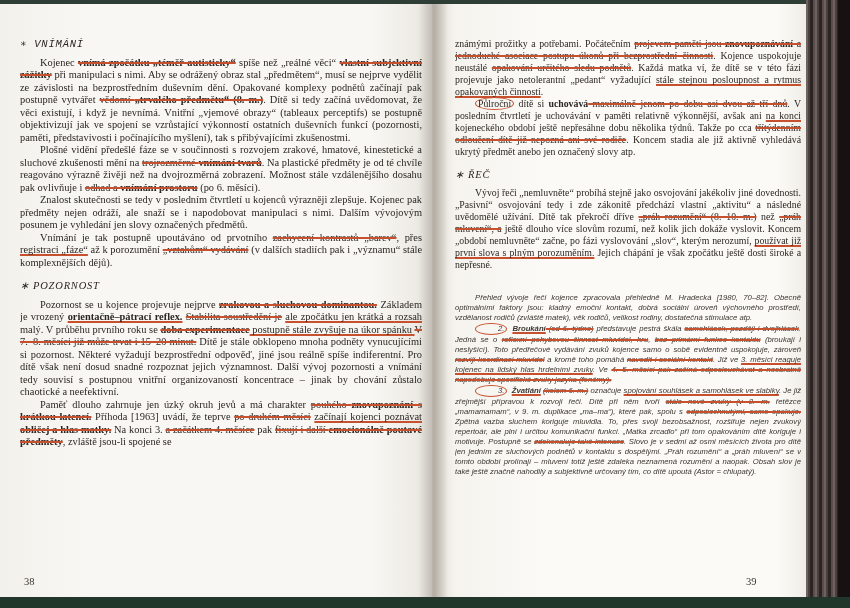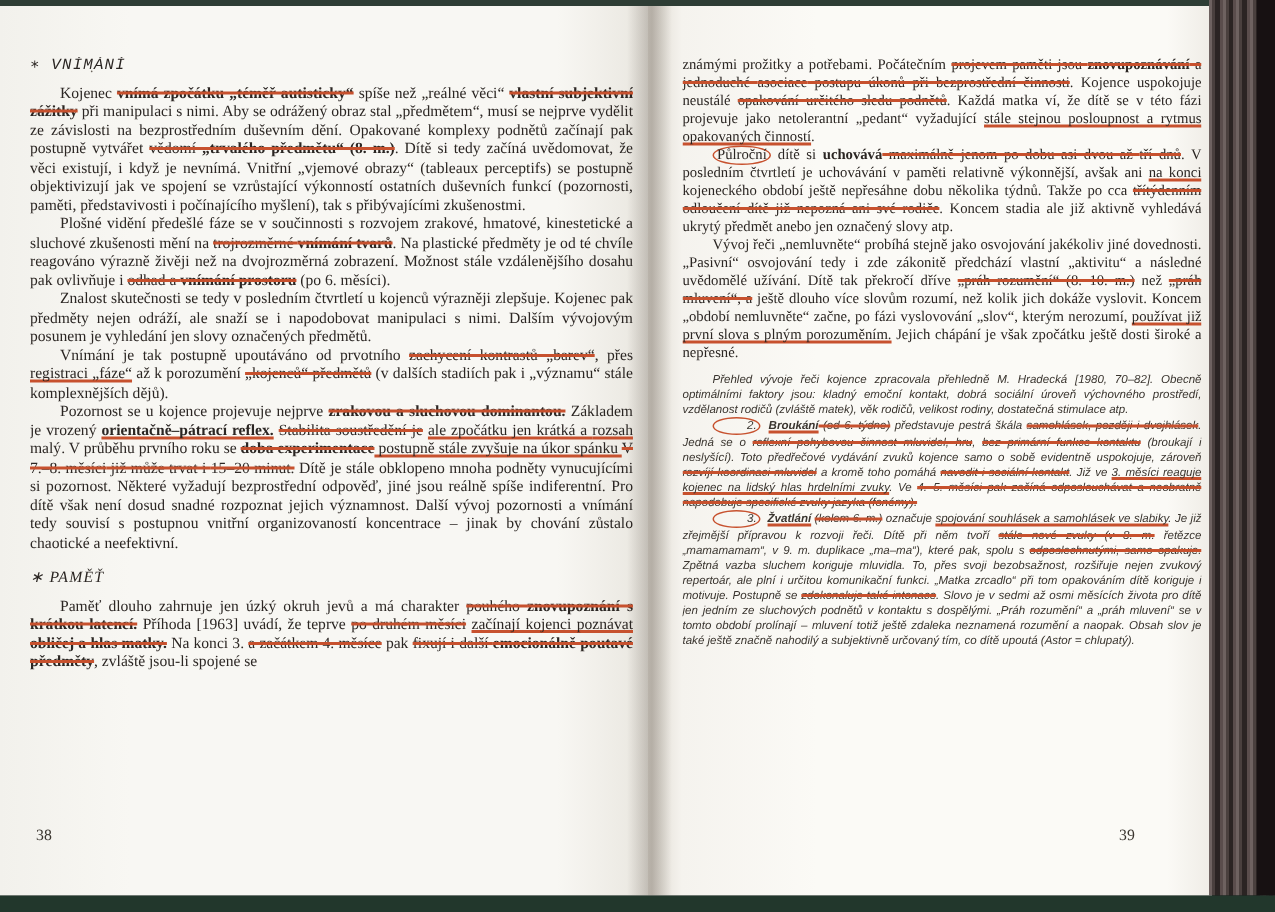--- a/index.html
+++ b/index.html
@@ -15,60 +15,61 @@
   .gutter{position:absolute;left:418px;top:0;width:30px;height:593px;
           background:linear-gradient(90deg,rgba(0,0,0,0),rgba(70,60,50,.28) 55%,rgba(0,0,0,0));}
   .fore-edge{position:absolute;left:806px;top:0;width:44px;height:597px;
              background:repeating-linear-gradient(90deg,#6e6260 0 2px,#4a403e 2px 4px,#2b2423 4px 7px,#5a4d4c 7px 9px);}
   .fore-edge-dark{position:absolute;left:838px;top:0;width:12px;height:597px;background:#171112;}
   .col{position:absolute;overflow:hidden;text-align:justify;}
   .col-left{left:20px;top:34px;width:402px;height:528px;font-size:10.4px;line-height:12.5px;}
   .col-right{left:455px;top:34px;width:346px;height:530px;font-size:9.8px;line-height:12px;}
   .para{margin:0;}
   .ind{text-indent:20px;}
-  .gap{margin-top:6px;}
+  .gap{margin-top:22px;}
   .h{font-style:italic;font-size:10.5px;letter-spacing:.8px;margin:11px 0 6px;text-indent:0;text-align:left;}
   .h:first-child{margin-top:0;font-family:Liberation Mono, monospace;}
   .small{font-family:"Liberation Sans",sans-serif;font-style:italic;font-size:7.7px;line-height:10px;color:#3a352f;}
   .small .em-b{font-weight:bold;}
   .em-b{font-weight:bold;}
   .em-i{}
   .rm-strike{text-decoration:line-through;text-decoration-color:var(--red);text-decoration-thickness:2.4px;}
   .rm-u{text-decoration:underline;text-decoration-color:var(--red);text-decoration-thickness:2.2px;
         text-underline-offset:1px;text-decoration-skip-ink:none;}
   .rm-ring,.ring{border:1.5px solid var(--red);border-radius:50%;padding:0 2px;}
   .ring{display:inline-block;margin-right:2px;}
-  .pageno{position:absolute;font-size:10.5px;color:#3a352f;}
+  .pageno{position:absolute;font-size:10.5px;color:#3a352f;margin-top:24px;}
   .pn-left{left:24px;top:548px;}
   .pn-right{left:746px;top:548px;text-align:right;}
   .dot-artifact{position:absolute;left:60px;top:36px;font-size:9px;color:#6b645c;}
 </style>
 </head>
 <body>
 
 <div class="scene">
   <div class="band-top"></div>
   <div class="spread">
     <div class="page-left"></div>
     <div class="page-right"></div>
     <div class="gutter"></div>
     <span class="dot-artifact">.</span>
     <div class="col col-left">
         <p class="para h"><span>∗ VNÍMÁNÍ</span></p>
         <p class="para ind"><span>Kojenec </span><span class="em-b em-i rm-strike">vnímá zpočátku „téměř autisticky“</span><span> spíše než „reálné věci“ </span><span class="em-b em-i rm-strike">vlastní subjektivní zážitky</span><span> při manipulaci s nimi. Aby se odrážený obraz stal „předmětem“, musí se nejprve vydělit ze závislosti na </span><span class="em-i">bezprostředním</span><span> duševním dění. Opakované komplexy podnětů začínají pak postupně vytvářet </span><span class="rm-strike">vědomí </span><span class="em-b em-i rm-strike">„trvalého předmětu“ (8. m.)</span><span>. Dítě si tedy začíná uvědomovat, že věci existují, i když je nevnímá. Vnitřní „vjemové obrazy“ (tableaux perceptifs) se postupně objektivizují jak ve spojení se vzrůstající výkonností ostatních duševních funkcí (</span><span class="em-i">pozornosti, paměti, představivosti i počínajícího myšlení</span><span>), tak s přibývajícími zkušenostmi.</span></p>
         <p class="para ind"><span>Plošné vidění předešlé fáze se v součinnosti s rozvojem </span><span class="em-i">zrakové, hmatové, kinestetické a sluchové</span><span> zkušenosti mění na </span><span class="rm-strike">trojrozměrné </span><span class="em-b em-i rm-strike">vnímání tvarů</span><span>. Na plastické předměty je od té chvíle reagováno výrazně živěji než na dvojrozměrná zobrazení. Možnost stále vzdálenějšího dosahu pak ovlivňuje i </span><span class="rm-strike">odhad a </span><span class="em-b em-i rm-strike">vnímání prostoru</span><span> (po 6. měsíci).</span></p>
         <p class="para ind"><span>Znalost skutečnosti se tedy v posledním čtvrtletí u kojenců výrazněji zlepšuje. Kojenec pak předměty nejen odráží, ale snaží se i napodobovat manipulaci s nimi. Dalším vývojovým posunem je vyhledání jen slovy označených předmětů.</span></p>
-        <p class="para ind"><span>Vnímání je tak postupně upoutáváno od prvotního </span><span class="rm-strike">zachycení kontrastů „barev“</span><span>, přes </span><span class="rm-u">registraci „fáze“</span><span> až k porozumění </span><span class="rm-strike">„kojenců“ předmětů</span><span> (v dalších stadiích pak i „významu“ stále komplexnějších dějů).</span></p>
+        <p class="para ind"><span>Vnímání je tak postupně upoutáváno od prvotního </span><span class="rm-strike">zachycení kontrastů „barev“</span><span>, přes </span><span class="rm-u">registraci „fáze“</span><span> až k porozumění </span><span class="rm-strike">„vztahům“ vydávání</span><span> (v dalších stadiích pak i „významu“ stále komplexnějších dějů).</span></p>
+        <p class="para h"><span>∗ POZORNOST</span></p>
         <p class="para ind"><span>Pozornost se u kojence projevuje nejprve </span><span class="em-b em-i rm-strike">zrakovou a sluchovou dominantou.</span><span> Základem je vrozený </span><span class="em-b em-i rm-u">orientačně–pátrací reflex.</span><span> </span><span class="rm-strike">Stabilita soustředění je</span><span> </span><span class="rm-u">ale zpočátku jen krátká a </span><span class="em-i rm-u">rozsah</span><span> malý. V průběhu prvního roku se </span><span class="em-b em-i rm-strike">doba experimentace</span><span class="rm-u"> postupně stále zvyšuje na úkor spánku </span><span class="em-i rm-strike">V 7.–8. měsíci</span><span class="rm-strike"> již může trvat i </span><span class="em-i rm-strike">15–20 minut.</span><span> Dítě je stále obklopeno mnoha podněty vynucujícími si pozornost. Některé vyžadují bezprostřední odpověď, jiné jsou reálně spíše indiferentní. Pro dítě však není dosud snadné rozpoznat jejich významnost. Další vývoj pozornosti a vnímání tedy souvisí s postupnou vnitřní organizovaností koncentrace – jinak by chování zůstalo chaotické a neefektivní.</span></p>
-        <p class="para h"><span>∗ PAMĚŤ</span></p>
         <p class="para ind"><span>Paměť dlouho zahrnuje jen úzký okruh jevů a má charakter </span><span class="rm-strike">pouhého </span><span class="em-b em-i rm-strike">znovupoznání s krátkou latencí.</span><span> Příhoda [1963] uvádí, že teprve </span><span class="em-i rm-strike">po druhém měsíci</span><span> </span><span class="rm-u">začínají kojenci poznávat </span><span class="em-b em-i rm-strike">obličej a hlas matky.</span><span> Na konci 3. </span><span class="rm-strike">a začátkem 4. měsíce</span><span> pak </span><span class="rm-strike">fixují i další </span><span class="em-b em-i rm-strike">emocionálně poutavé předměty</span><span>, zvláště jsou-li spojené se</span></p>
       </div>
     <div class="col col-right">
         <p class="para"><span>známými prožitky a potřebami. Počátečním </span><span class="rm-strike">projevem paměti jsou </span><span class="em-b em-i rm-strike">znovupoznávání</span><span class="rm-strike"> a jednoduché </span><span class="em-i rm-strike">asociace</span><span class="rm-strike"> postupu úkonů při bezprostřední činnosti</span><span>. Kojence uspokojuje neustálé </span><span class="rm-strike">opakování určitého sledu podnětů</span><span>. Každá matka ví, že dítě se v této fázi projevuje jako netolerantní </span><span class="em-i">„pedant“ vyžadující </span><span class="em-i rm-u">stále stejnou posloupnost a rytmus opakovaných činností</span><span>.</span></p>
         <p class="para ind"><span class="rm-ring">Půlroční</span><span> dítě si </span><span class="em-b em-i">uchovává</span><span class="rm-strike"> maximálně jenom po dobu asi dvou až </span><span class="em-i rm-strike">tří dnů</span><span>. V posledním čtvrtletí je uchovávání v paměti relativně výkonnější, avšak ani </span><span class="em-i rm-u">na konci</span><span> kojeneckého období ještě nepřesáhne dobu několika týdnů. Takže po cca </span><span class="em-i rm-strike">třítýdenním</span><span class="rm-strike"> odloučení dítě již nepozná ani své rodiče</span><span>. Koncem stadia ale již aktivně vyhledává ukrytý předmět anebo jen označený slovy atp.</span></p>
+        <p class="para h"><span>∗ ŘEČ</span></p>
         <p class="para ind"><span>Vývoj řeči „nemluvněte“ probíhá stejně jako osvojování jakékoliv jiné dovednosti. „Pasivní“ osvojování tedy i zde zákonitě předchází vlastní „aktivitu“ a následné uvědomělé užívání. Dítě tak překročí dříve </span><span class="rm-strike">„práh rozumění“ (8.–10. m.)</span><span> než </span><span class="rm-strike">„práh mluvení“, a</span><span> ještě dlouho více slovům rozumí, než kolik jich dokáže vyslovit. Koncem „období nemluvněte“ začne, po fázi vyslovování „slov“, kterým nerozumí, </span><span class="rm-u">používat již první slova s plným porozuměním.</span><span> Jejich chápání je však zpočátku ještě dosti široké a nepřesné.</span></p>
         <p class="para ind small gap"><span>Přehled vývoje řeči kojence zpracovala přehledně M. Hradecká [1980, 70–82]. Obecně optimálními faktory jsou: kladný emoční kontakt, dobrá sociální úroveň výchovného prostředí, vzdělanost rodičů (zvláště matek), věk rodičů, velikost rodiny, dostatečná stimulace atp.</span></p>
         <p class="para ind small"><span class="ring">2.</span> <span class="em-b rm-u">Broukání</span><span class="rm-strike"> (od 6. týdne)</span><span> představuje pestrá škála </span><span class="rm-strike">samohlásek, později i dvojhlásek</span><span>. Jedná se o </span><span class="rm-strike">reflexní pohybovou činnost mluvidel, hru</span><span>, </span><span class="rm-strike">bez primární funkce kontaktu</span><span> (broukají i neslyšící). Toto předřečové vydávání zvuků kojence samo o sobě evidentně uspokojuje, zároveň </span><span class="rm-strike">rozvíjí koordinaci mluvidel</span><span> a kromě toho pomáhá </span><span class="rm-strike">navodit i sociální kontakt</span><span>. Již ve </span><span class="rm-u">3. měsíci reaguje kojenec na lidský hlas hrdelními zvuky</span><span>. Ve </span><span class="rm-strike">4.–5. měsíci pak začíná odposlouchávat a neobratně napodobuje specifické zvuky jazyka (fonémy).</span></p>
         <p class="para ind small"><span class="ring">3.</span> <span class="em-b rm-u">Žvatlání</span><span> </span><span class="rm-strike">(kolem 6. m.)</span><span> označuje </span><span class="rm-u">spojování souhlásek a samohlásek ve slabiky</span><span>. Je již zřejmější přípravou k rozvoji řeči. Dítě při něm tvoří </span><span class="rm-strike">stále nové zvuky (v 8. m.</span><span> řetězce „mamamamam“, v 9. m. duplikace „ma–ma“), které pak, spolu s </span><span class="rm-strike">odposlechnutými, samo opakuje.</span><span> Zpětná vazba sluchem koriguje mluvidla. To, přes svoji bezobsažnost, rozšiřuje nejen zvukový repertoár, ale plní i určitou komunikační funkci. „Matka zrcadlo“ při tom opakováním dítě koriguje i motivuje. Postupně se </span><span class="rm-strike">zdokonaluje také intonace</span><span>. Slovo je v sedmi až osmi měsících života pro dítě jen jedním ze sluchových podnětů v kontaktu s dospělými. „Práh rozumění“ a „práh mluvení“ se v tomto období prolínají – mluvení totiž ještě zdaleka neznamená rozumění a naopak. Obsah slov je také ještě značně nahodilý a subjektivně určovaný tím, co dítě upoutá (Astor = chlupatý).</span></p>
       </div>
     <div class="pageno pn-left">38</div>
     <div class="pageno pn-right">39</div>
   </div>
   <div class="fore-edge"></div>
   <div class="fore-edge-dark"></div>

